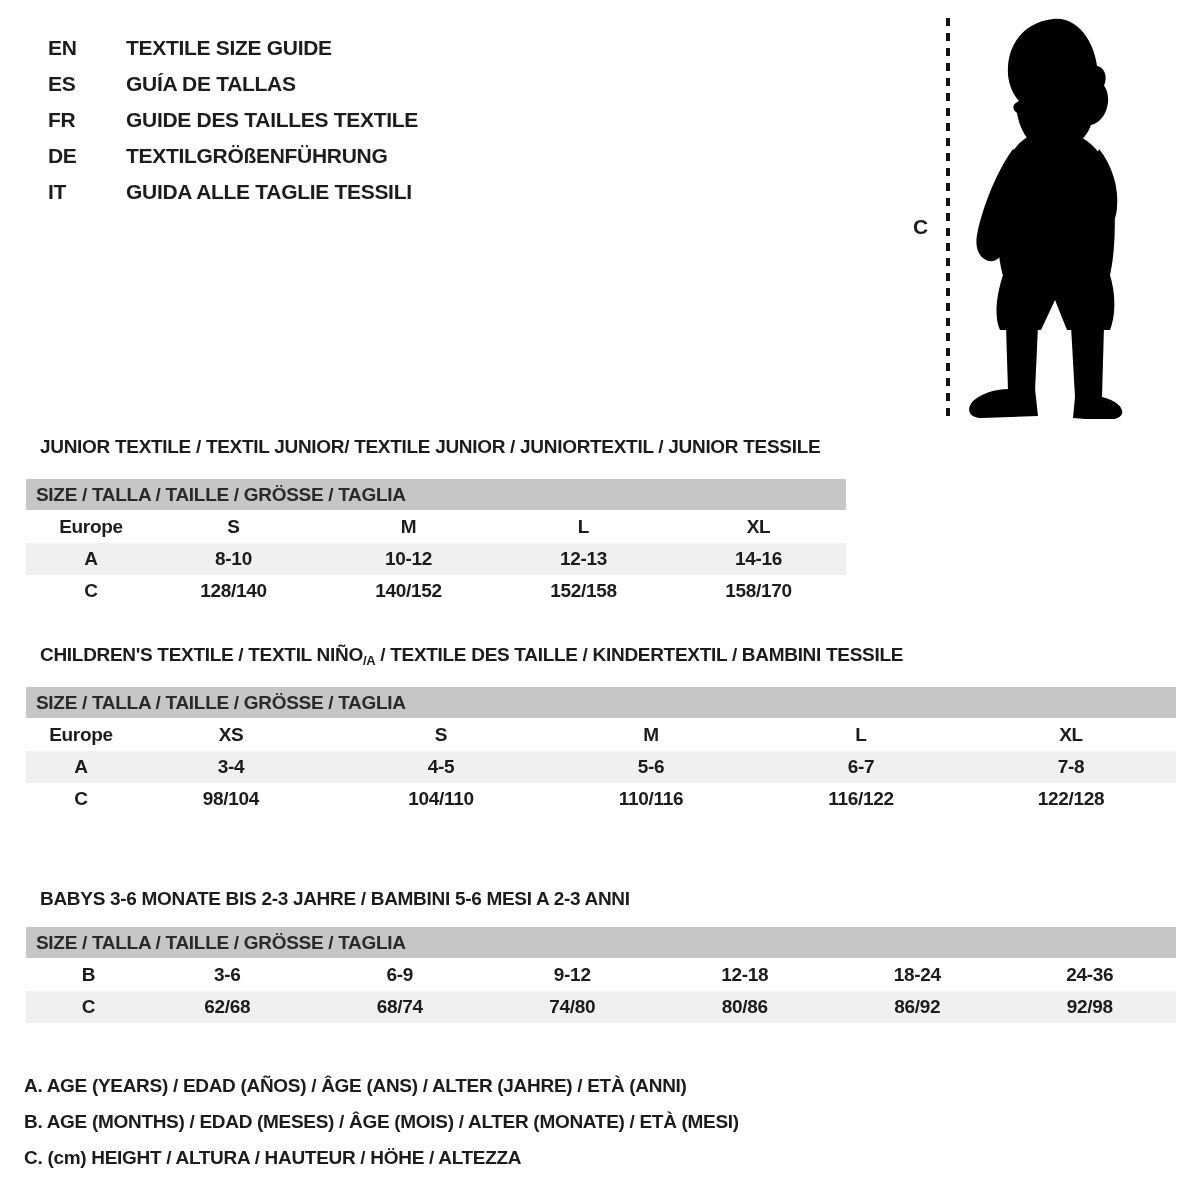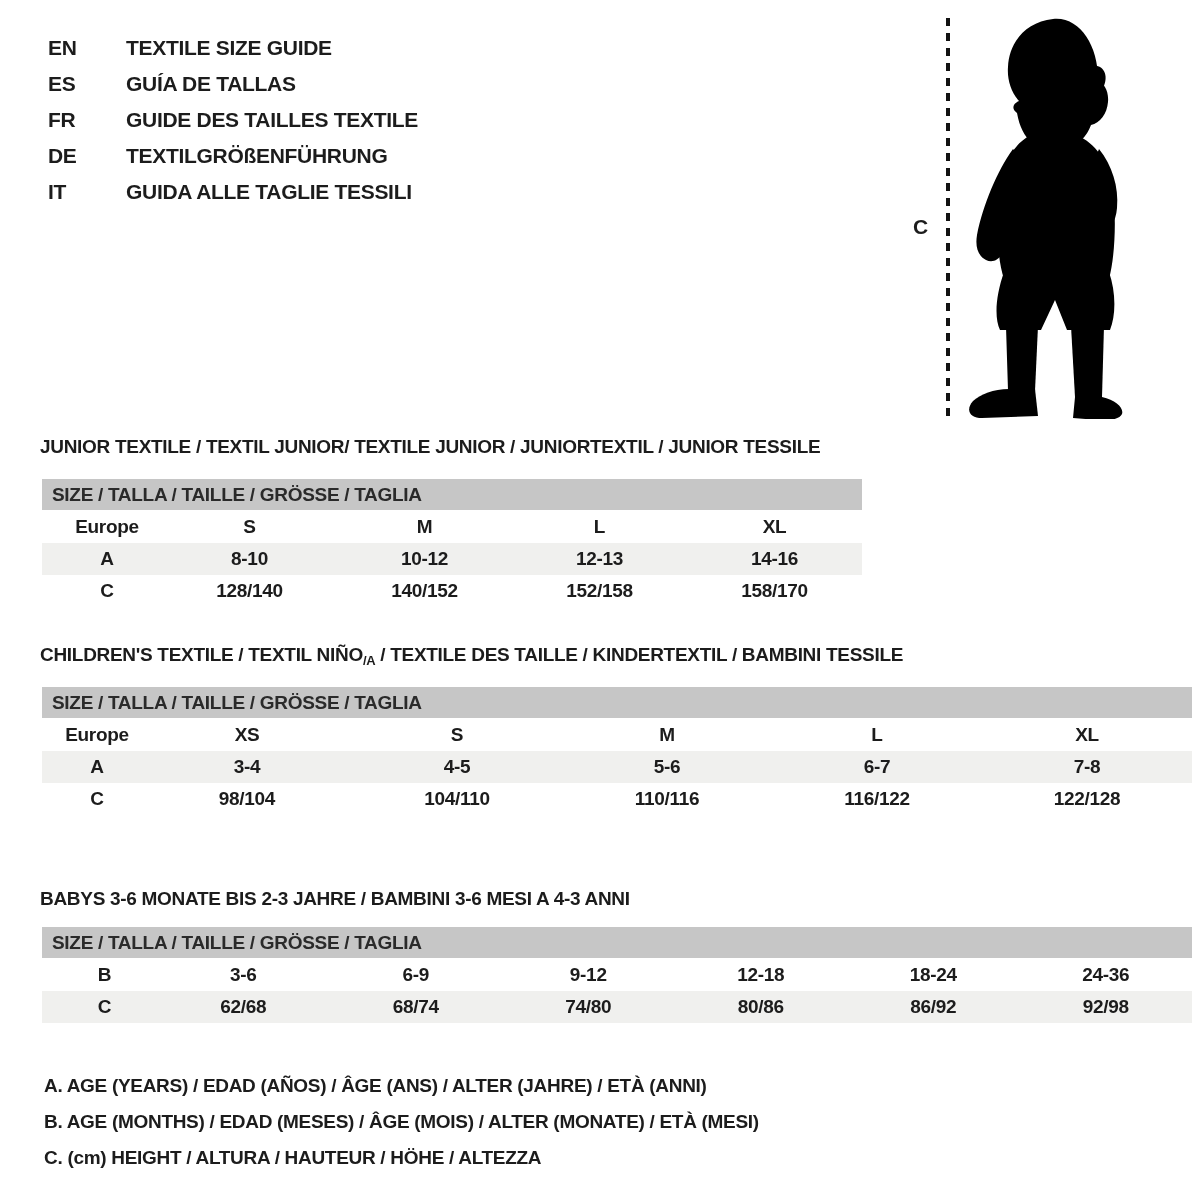--- a/index.html
+++ b/index.html
@@ -29,39 +29,39 @@
     position: absolute; left: 41px; top: 3px; width: 4px; height: 398px;
     background: repeating-linear-gradient(to bottom, #121212 0 8px, transparent 8px 15px);
   }
   #baby-svg { position: absolute; left: 58px; top: 2px; }
 
   
   .section-title { position: absolute; left: 40px; font-size: 19px; white-space: nowrap; }
   .sub-a { font-size: 13px; vertical-align: -4px; }
 
   
-  .tbl { position: absolute; left: 42px; }
+  .tbl { position: absolute; left: 26px; }
   .t-narrow { width: 820px; }
   .t-wide { width: 1150px; }
   .size-bar {
     height: 31px; line-height: 31px;
     background: #c6c6c6; color: #2a2a2a;
     font-size: 19px; padding-left: 10px;
     margin-bottom: 1px;
   }
   .trow { display: flex; height: 32px; line-height: 32px; font-size: 19px; }
   .trow.shade { background: #f0f0ee; }
   .cl { padding-left: 10px; text-align: center; }
   .t1 .cl { width: 120px; }
   .t2 .cl { width: 100px; }
   .t3 .cl { width: 115px; }
   .cc { flex: 1; text-align: center; }
 
   
-  #legend { position: absolute; top: 1068px; left: 44px; }
+  #legend { position: absolute; top: 1068px; left: 24px; }
   .legend-line { height: 36px; line-height: 36px; font-size: 19px; white-space: nowrap; }
 </style>
 </head>
 <body>
 
 <div id="page">
 
   <div id="lang-list">
     <div class="lang-row">
       <span class="lang-code">EN</span>
@@ -165,21 +165,21 @@
     <div class="trow">
       <span class="cl">C</span>
       <span class="cc">98/104</span>
       <span class="cc">104/110</span>
       <span class="cc">110/116</span>
       <span class="cc">116/122</span>
       <span class="cc">122/128</span>
     </div>
   </div>
 
-  <div class="section-title" style="top:888px;">BABYS 3-6 MONATE BIS 2-3 JAHRE / BAMBINI 3-6 MESI A 4-3 ANNI</div>
+  <div class="section-title" style="top:888px;">BABYS 3-6 MONATE BIS 2-3 JAHRE / BAMBINI 5-6 MESI A 2-3 ANNI</div>
   <div class="tbl t3 t-wide" style="top:927px;">
     <div class="size-bar">SIZE / TALLA / TAILLE / GRÖSSE / TAGLIA</div>
     <div class="trow">
       <span class="cl">B</span>
       <span class="cc">3-6</span>
       <span class="cc">6-9</span>
       <span class="cc">9-12</span>
       <span class="cc">12-18</span>
       <span class="cc">18-24</span>
       <span class="cc">24-36</span>

